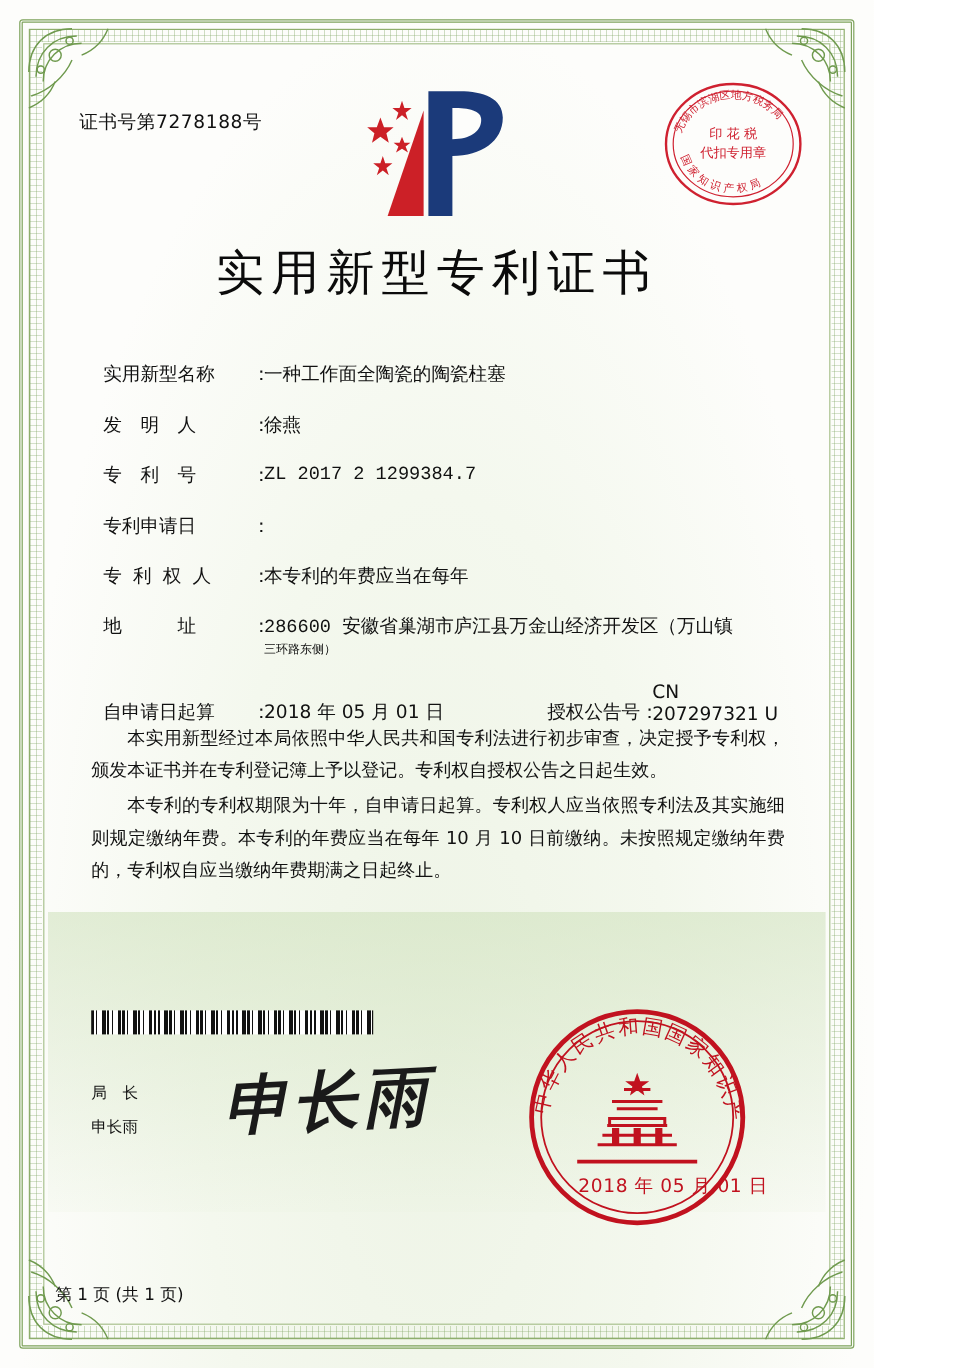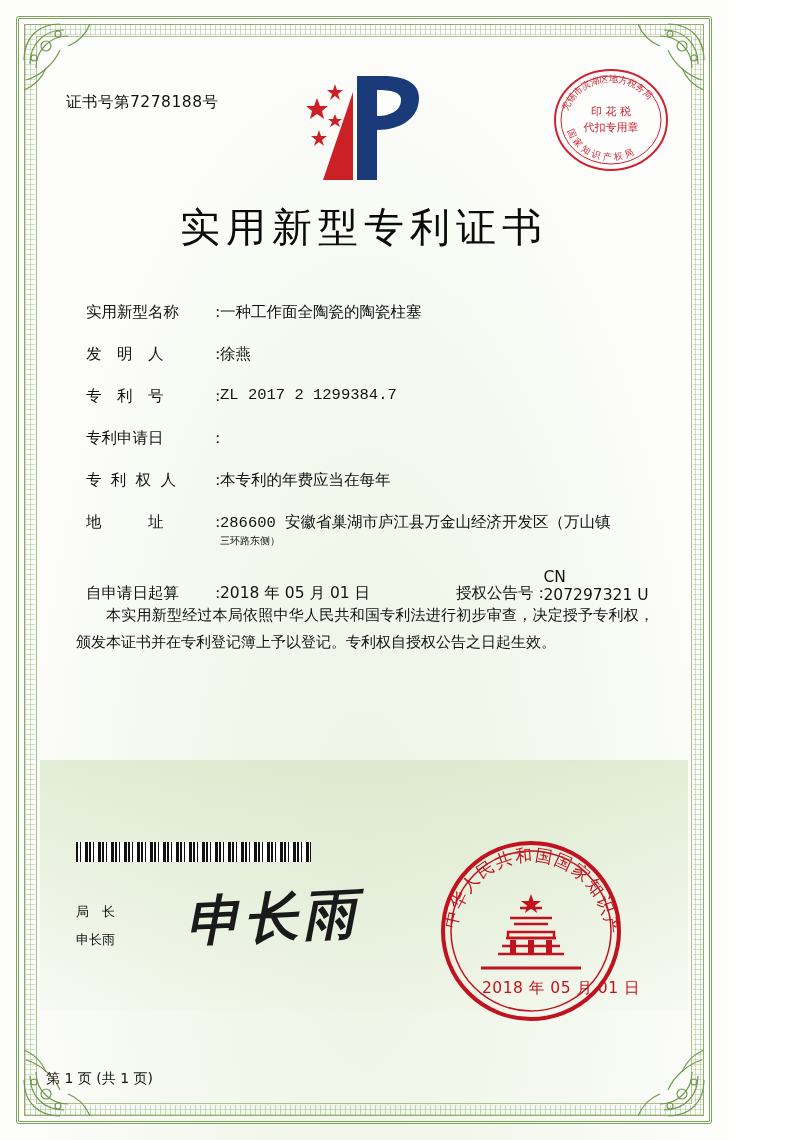--- a/index.html
+++ b/index.html
@@ -422,20 +422,21 @@
         <div class="split-right">
           <div class="field-label">授权公告号</div>
           <div class="field-colon">：</div>
           <div class="field-value">CN 207297321 U</div>
         </div>
       </div>
     </div>
 
     <div class="paragraphs">
       <p>本实用新型经过本局依照中华人民共和国专利法进行初步审查，决定授予专利权，颁发本证书并在专利登记簿上予以登记。专利权自授权公告之日起生效。</p>
+      <p>本专利的专利权期限为十年，自申请日起算。专利权人应当依照专利法及其实施细则规定缴纳年费。本专利的年费应当在每年 10 月 10 日前缴纳。未按照规定缴纳年费的，专利权自应当缴纳年费期满之日起终止。</p>
     </div>
 
     <div class="barcode"></div>
 
     <div class="sig-block">
       <div>局　长</div>
       <div>申长雨</div>
     </div>
 
     <div class="signature">申长雨</div>

